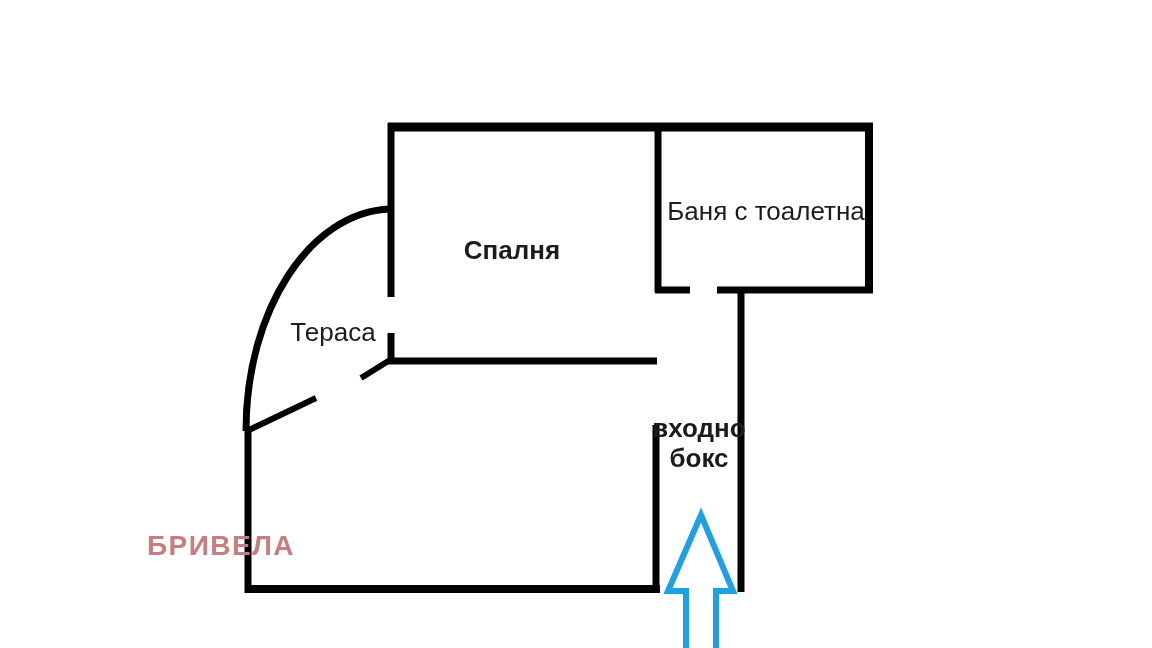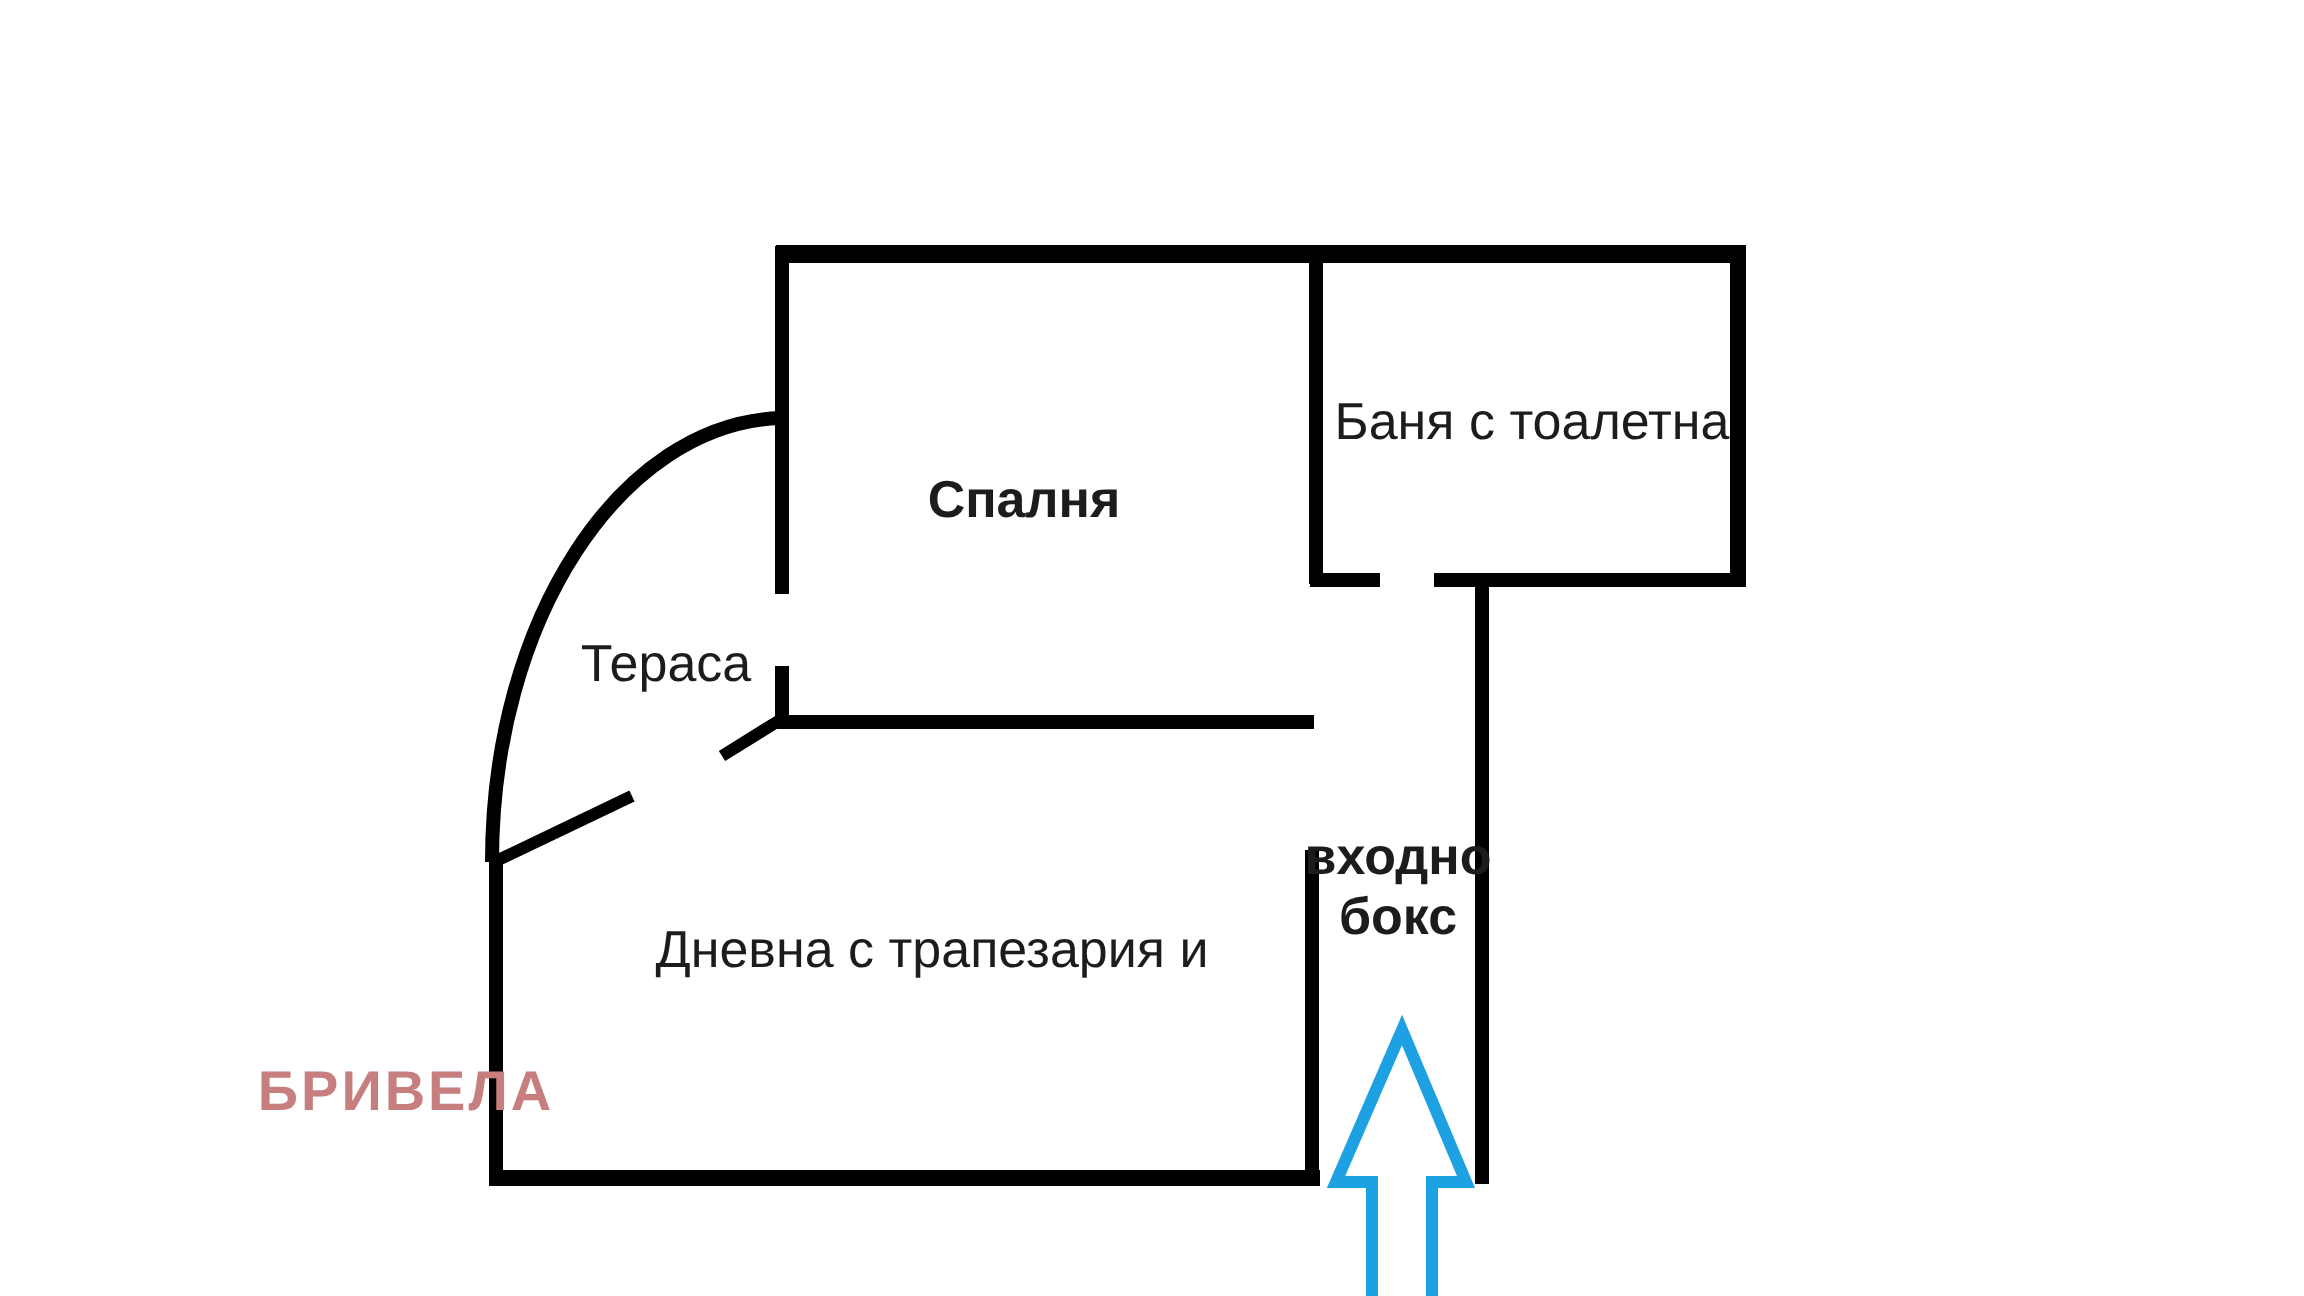--- a/index.html
+++ b/index.html
@@ -51,20 +51,21 @@
     text-align: center;
   }
   .watermark {
     position: absolute;
     transform: translate(-50%, -50%);
     color: var(--color-watermark, #c67e7e);
     font-size: 28px;
     font-weight: bold;
     letter-spacing: 1.5px;
     white-space: nowrap;
+    margin-left: 18px;
   }
 </style>
 </head>
 <body>
 
 <div class="stage">
 
   <svg class="plan-svg" viewBox="0 0 1152 648" xmlns="http://www.w3.org/2000/svg">
 
     <line class="wall" x1="388" y1="127" x2="873" y2="127" stroke-width="9"></line>
@@ -88,21 +89,20 @@
     <path class="arrow" d="M 686 648 L 686 591 L 668 591 L 701 515 L 733 591 L 716 591 L 716 648" stroke-width="6"></path>
   </svg>
 
   <div class="room-label" style="left:512px; top:250px;font-weight:bold;">Спалня</div>
 
   <div class="room-label" style="left:766px; top:211px;">Баня с тоалетна</div>
 
   <div class="room-label" style="left:333px; top:332px;">Тераса</div>
 
   <div class="room-label" style="left:466px; top:475px;">
-    <div>Дневна с трапезария и</div>
   </div>
 
   <div class="room-label" style="left:699px; top:443px; line-height:30px;font-weight:bold;">
     <div>входно</div>
     <div>бокс</div>
   </div>
 
   <div class="watermark" style="left:203px; top:546px;">БРИВЕЛА</div>
 
 </div>

